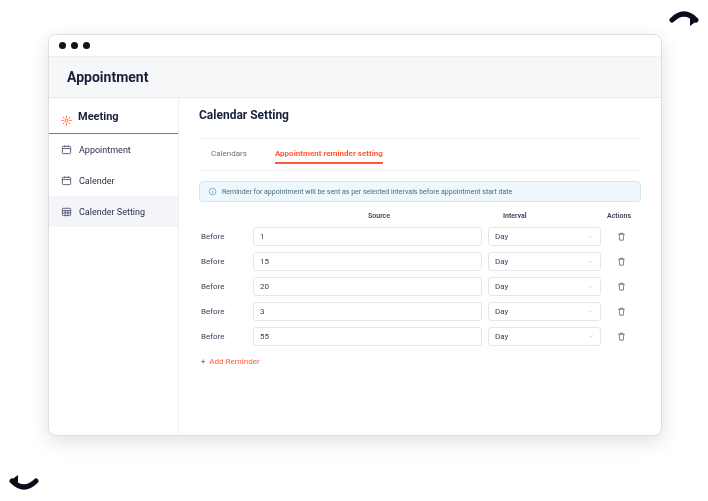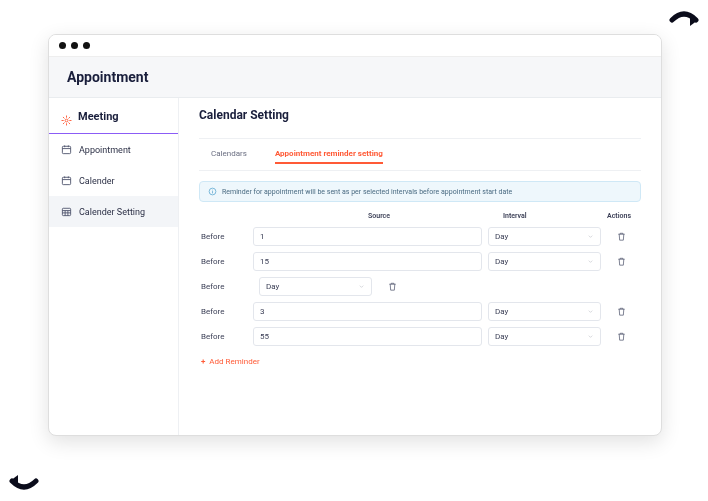--- a/index.html
+++ b/index.html
@@ -289,20 +289,21 @@
             <span class="trash">
               <svg viewBox="0 0 24 24">
                   <path d="M5 7h14M9 7V5h6v2M7 7l1 13h8l1-13" fill="none" stroke="#51566e" stroke-width="1.6"></path>
                 </svg>
             </span>
           </div>
         </div>
 
         <div class="row">
           <div class="row-label">Before</div>
+          <input class="row-input" value="20" style="">
           <div class="row-select">
             <span>Day</span>
             <span class="chev"><svg viewBox="0 0 24 24">
                   <path d="M6 9l6 6 6-6" fill="none" stroke="#6b6f82" stroke-width="2"></path>
                 </svg></span>
           </div>
           <div class="row-action">
             <span class="trash">
               <svg viewBox="0 0 24 24">
                   <path d="M5 7h14M9 7V5h6v2M7 7l1 13h8l1-13" fill="none" stroke="#51566e" stroke-width="1.6"></path>

